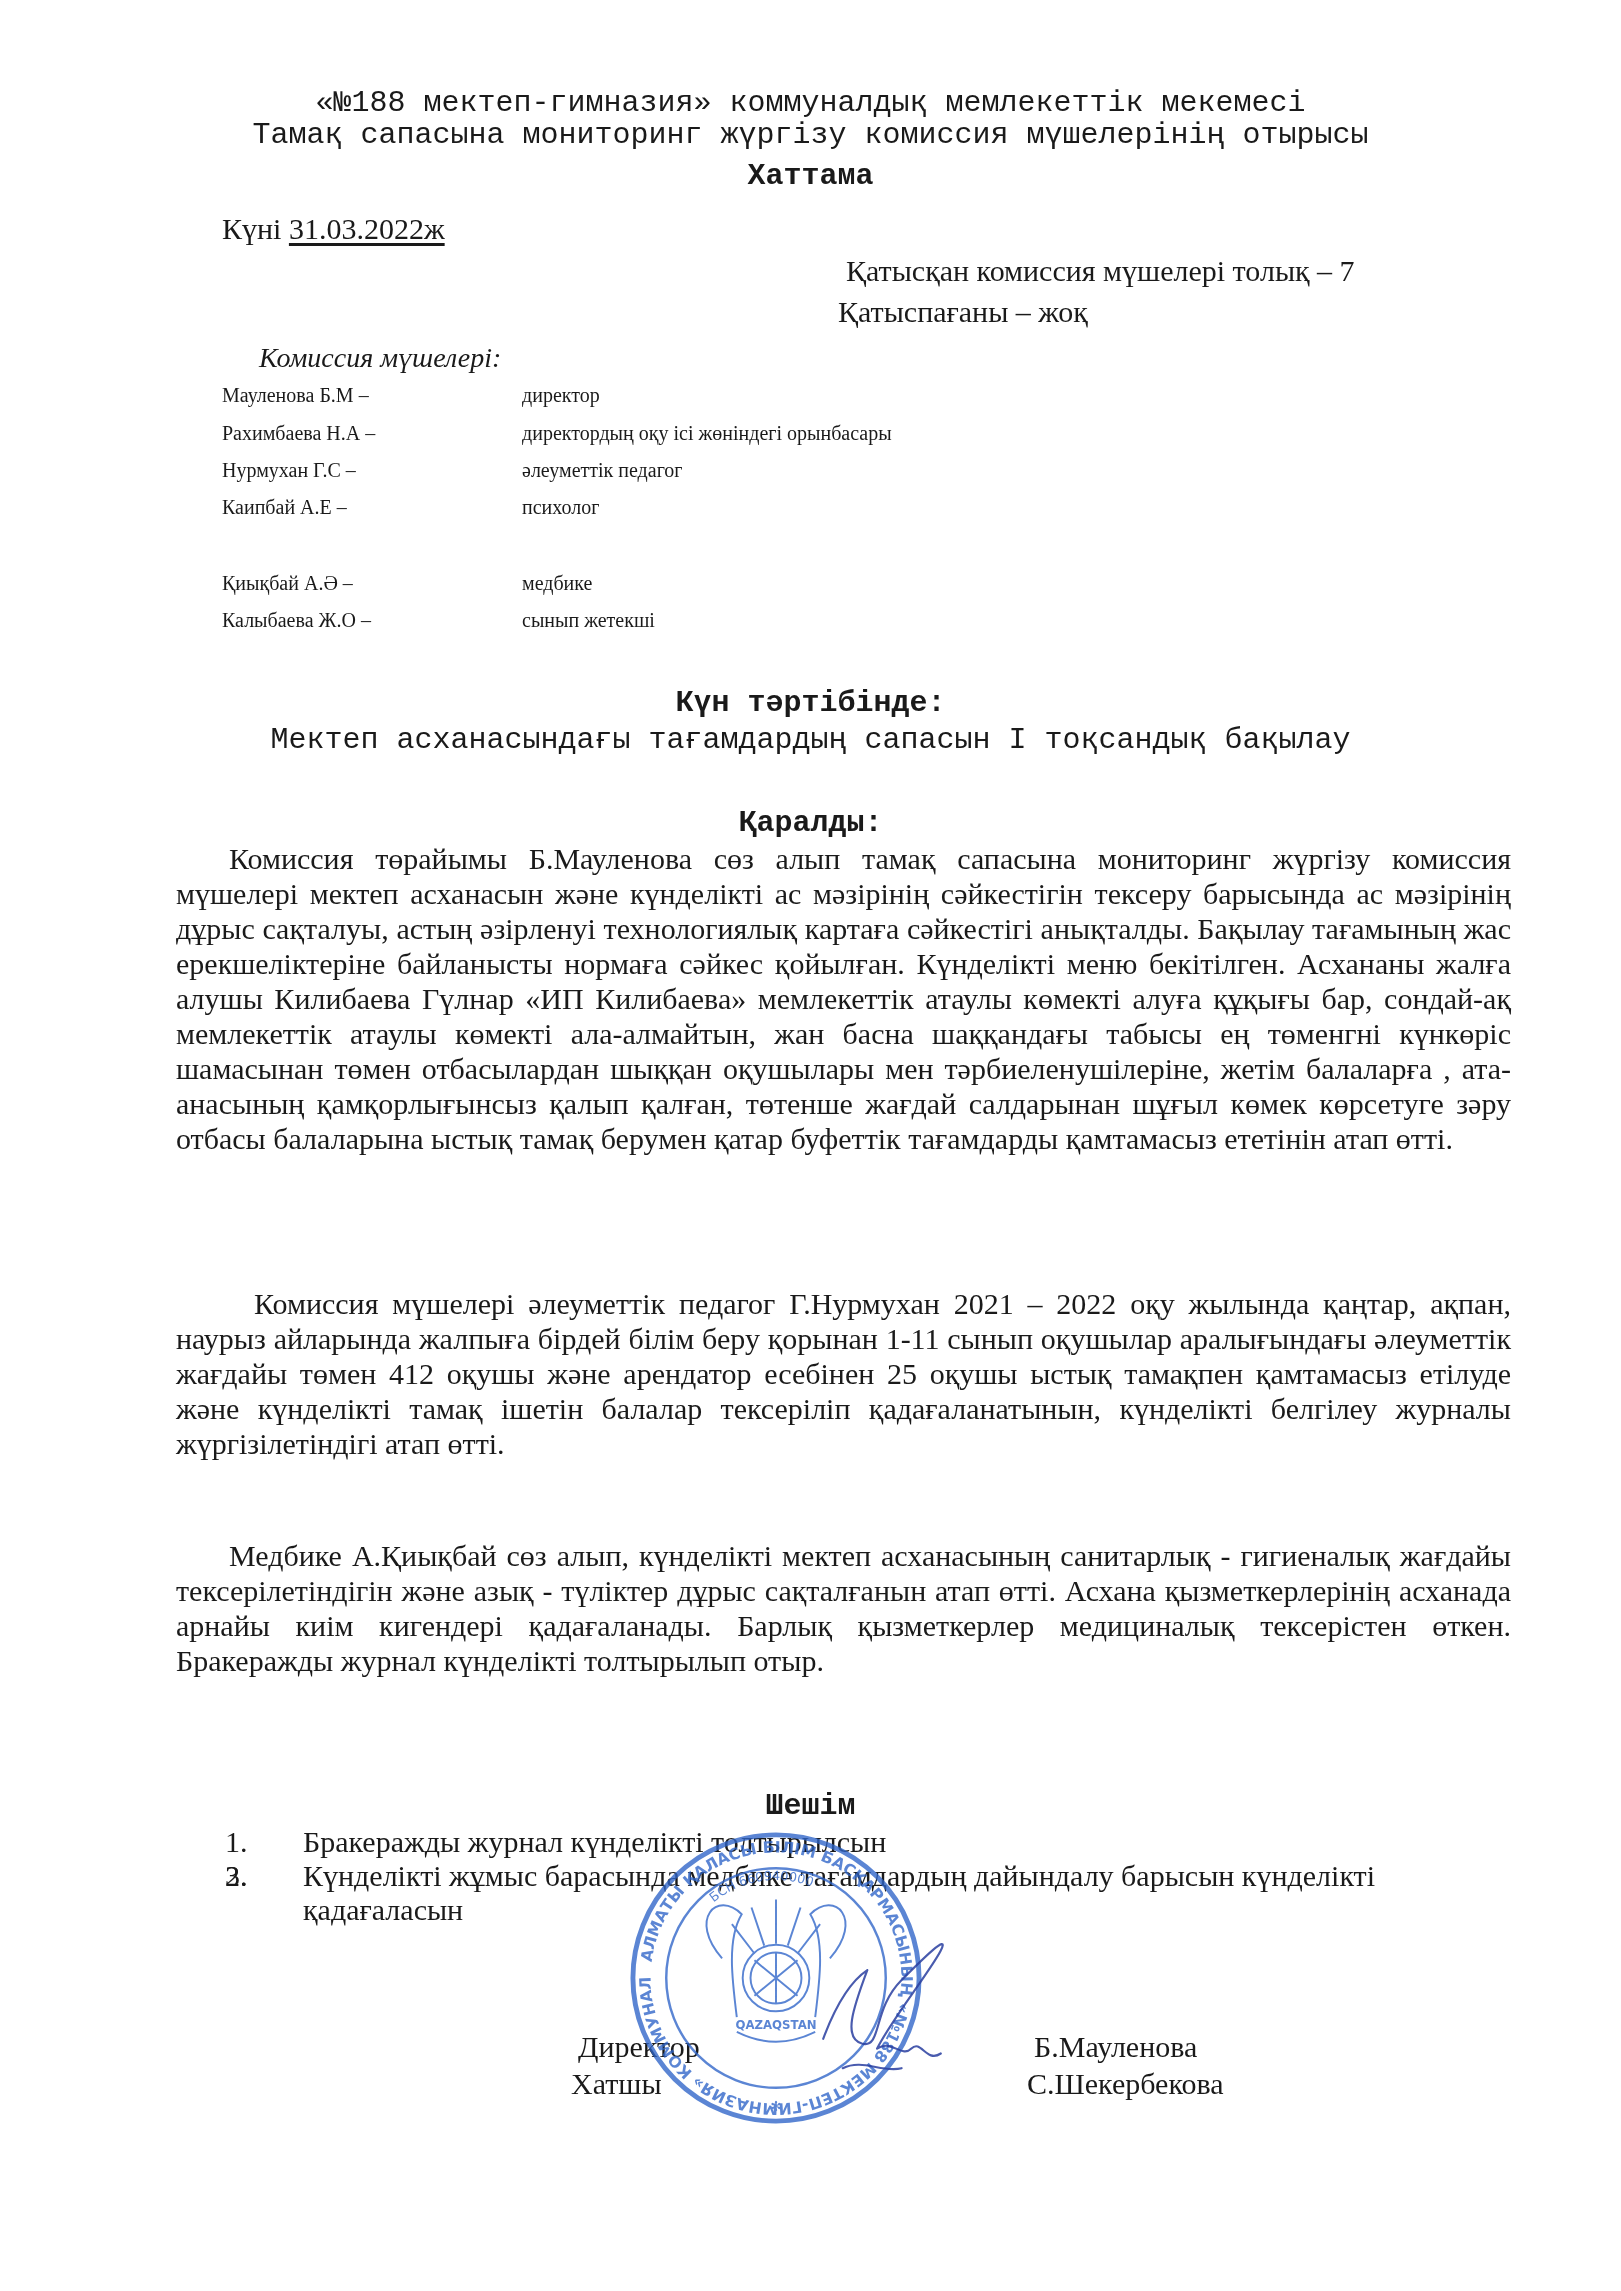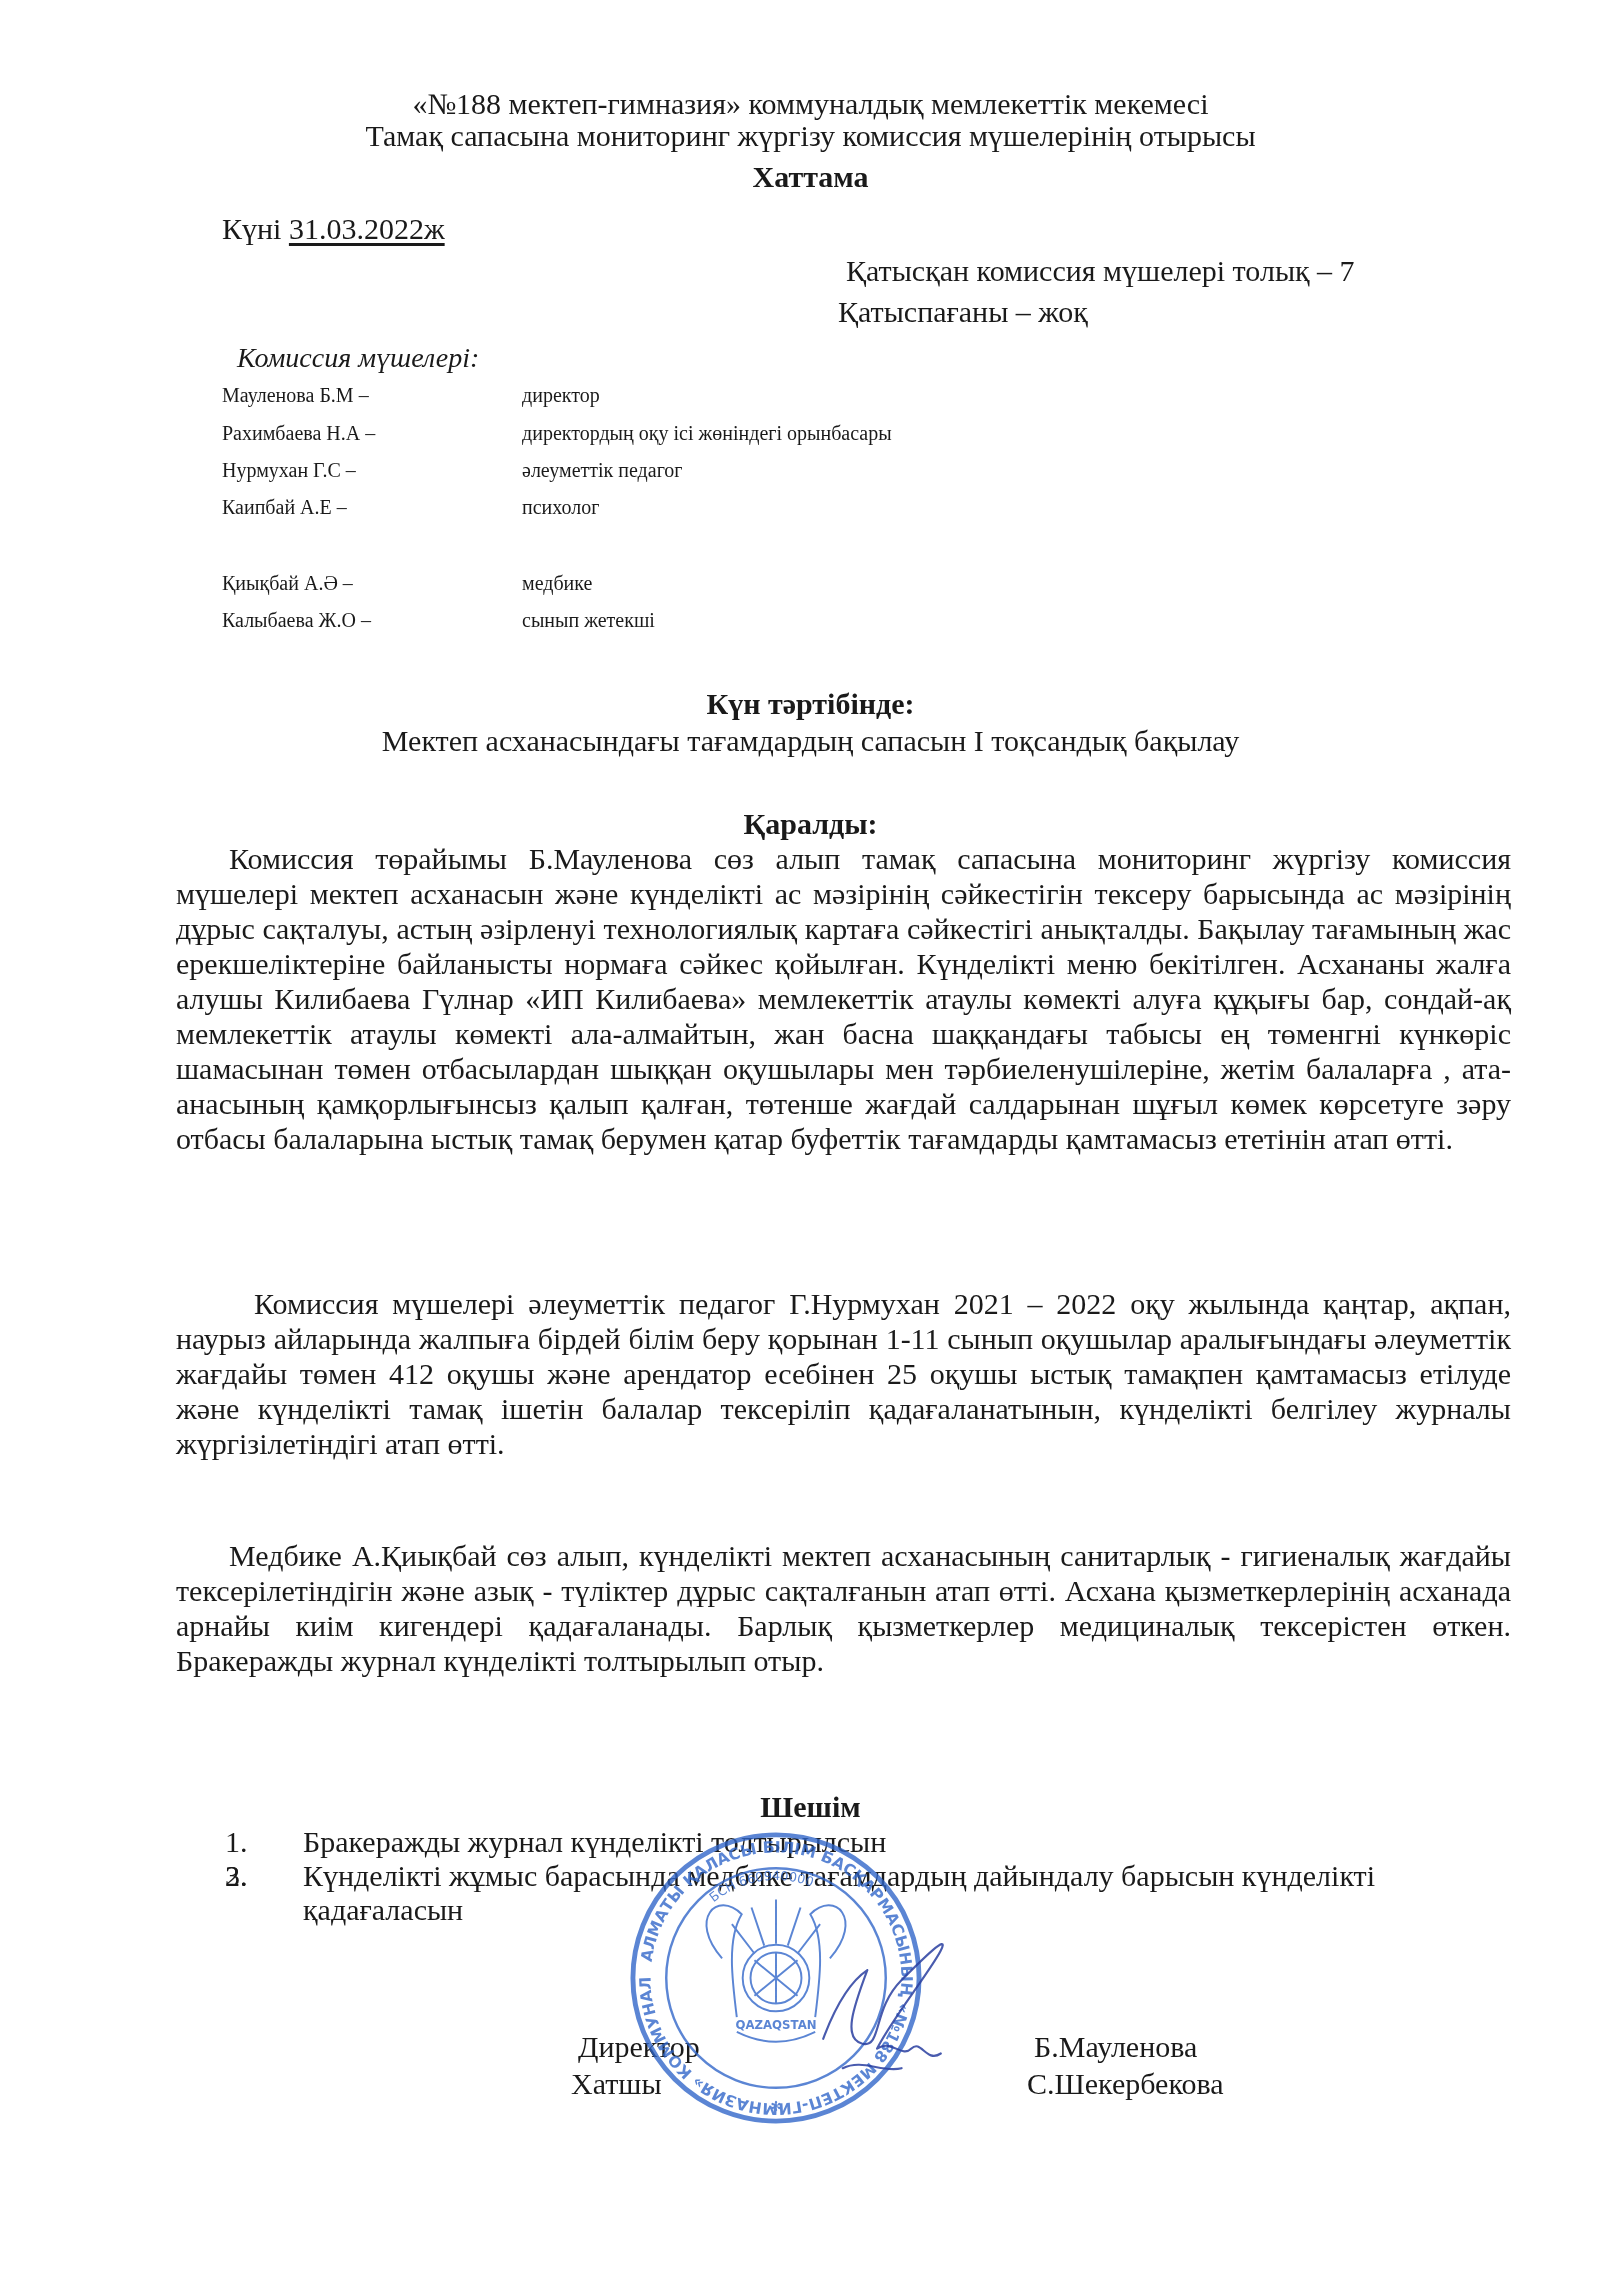--- a/index.html
+++ b/index.html
@@ -1,25 +1,25 @@
 <!DOCTYPE html>
 <html><head>
 <meta charset="utf-8">
 <style>
   html, body { margin: 0; padding: 0; }
   body {
     width: 1621px; height: 2292px; background: #ffffff; position: relative; overflow: hidden;
     font-family: "Liberation Serif", "DejaVu Serif", serif; color: #1a1a1a;
   }
   .page { position: absolute; left: 0; top: 0; width: 1621px; height: 2292px; }
-  .center { position: absolute; left: 0; width: 1621px; text-align: center; font-size: 30px; line-height: 35px; }
+  .center { position: absolute; left: 0; width: 1621px; text-align: center; font-size: 30px; line-height: 35px; font-family: Liberation Mono, monospace; }
   .bold { font-weight: bold; }
   .abs { position: absolute; font-size: 30px; line-height: 35px; white-space: nowrap; }
   .underline { text-decoration: underline; text-underline-offset: 3.9px; }
-  .italic { font-style: italic; }
+  .italic { font-style: italic; margin-left: 22px; }
   .member-row { position: absolute; left: 222px; font-size: 20px; line-height: 35px; white-space: nowrap; }
   .member-row .name { display: inline-block; width: 300px; }
   .para {
     position: absolute; left: 176px; width: 1335px; font-size: 30px; line-height: 35px;
     text-align: justify; text-align-last: left;
   }
   .para .indent { display: inline-block; width: 53px; }
   .para.indent2 .indent { width: 78px; }
   .list { position: absolute; left: 225px; width: 1274px; font-size: 30px; line-height: 34px; margin: 0; padding: 0; list-style: none; }
   .list li { position: relative; padding-left: 78px; }

